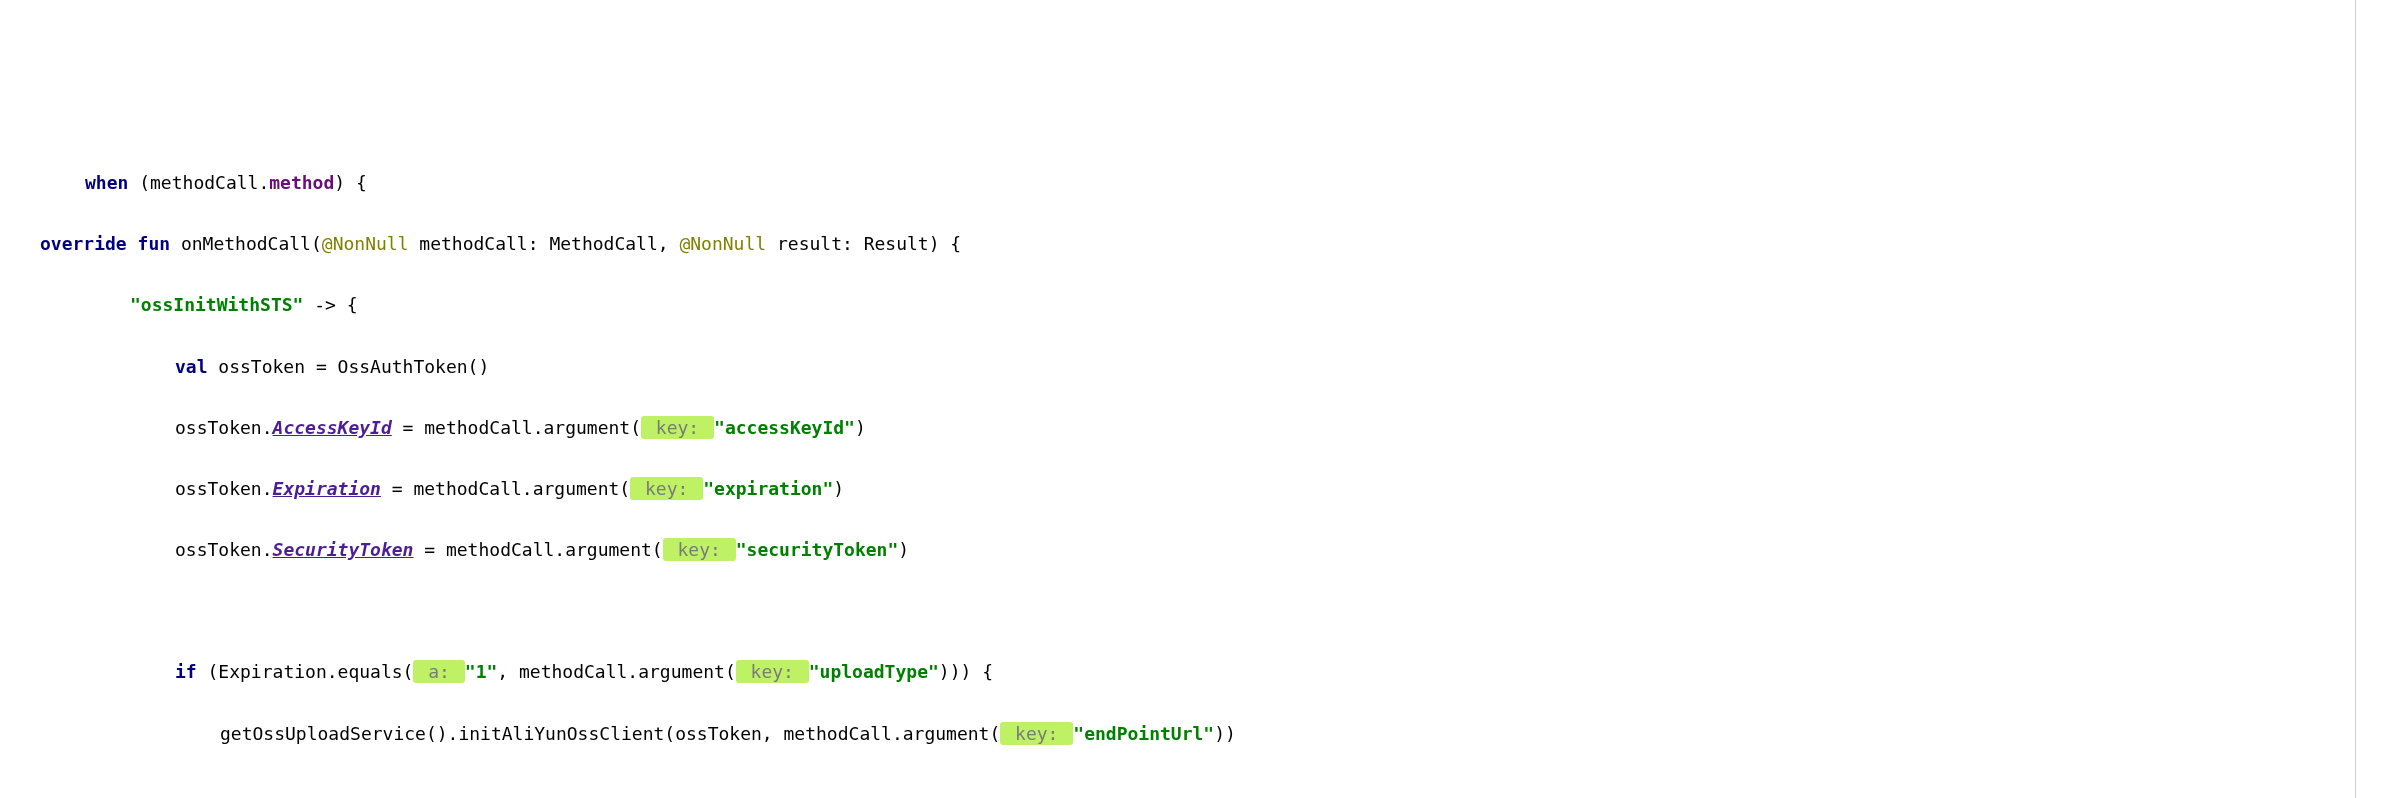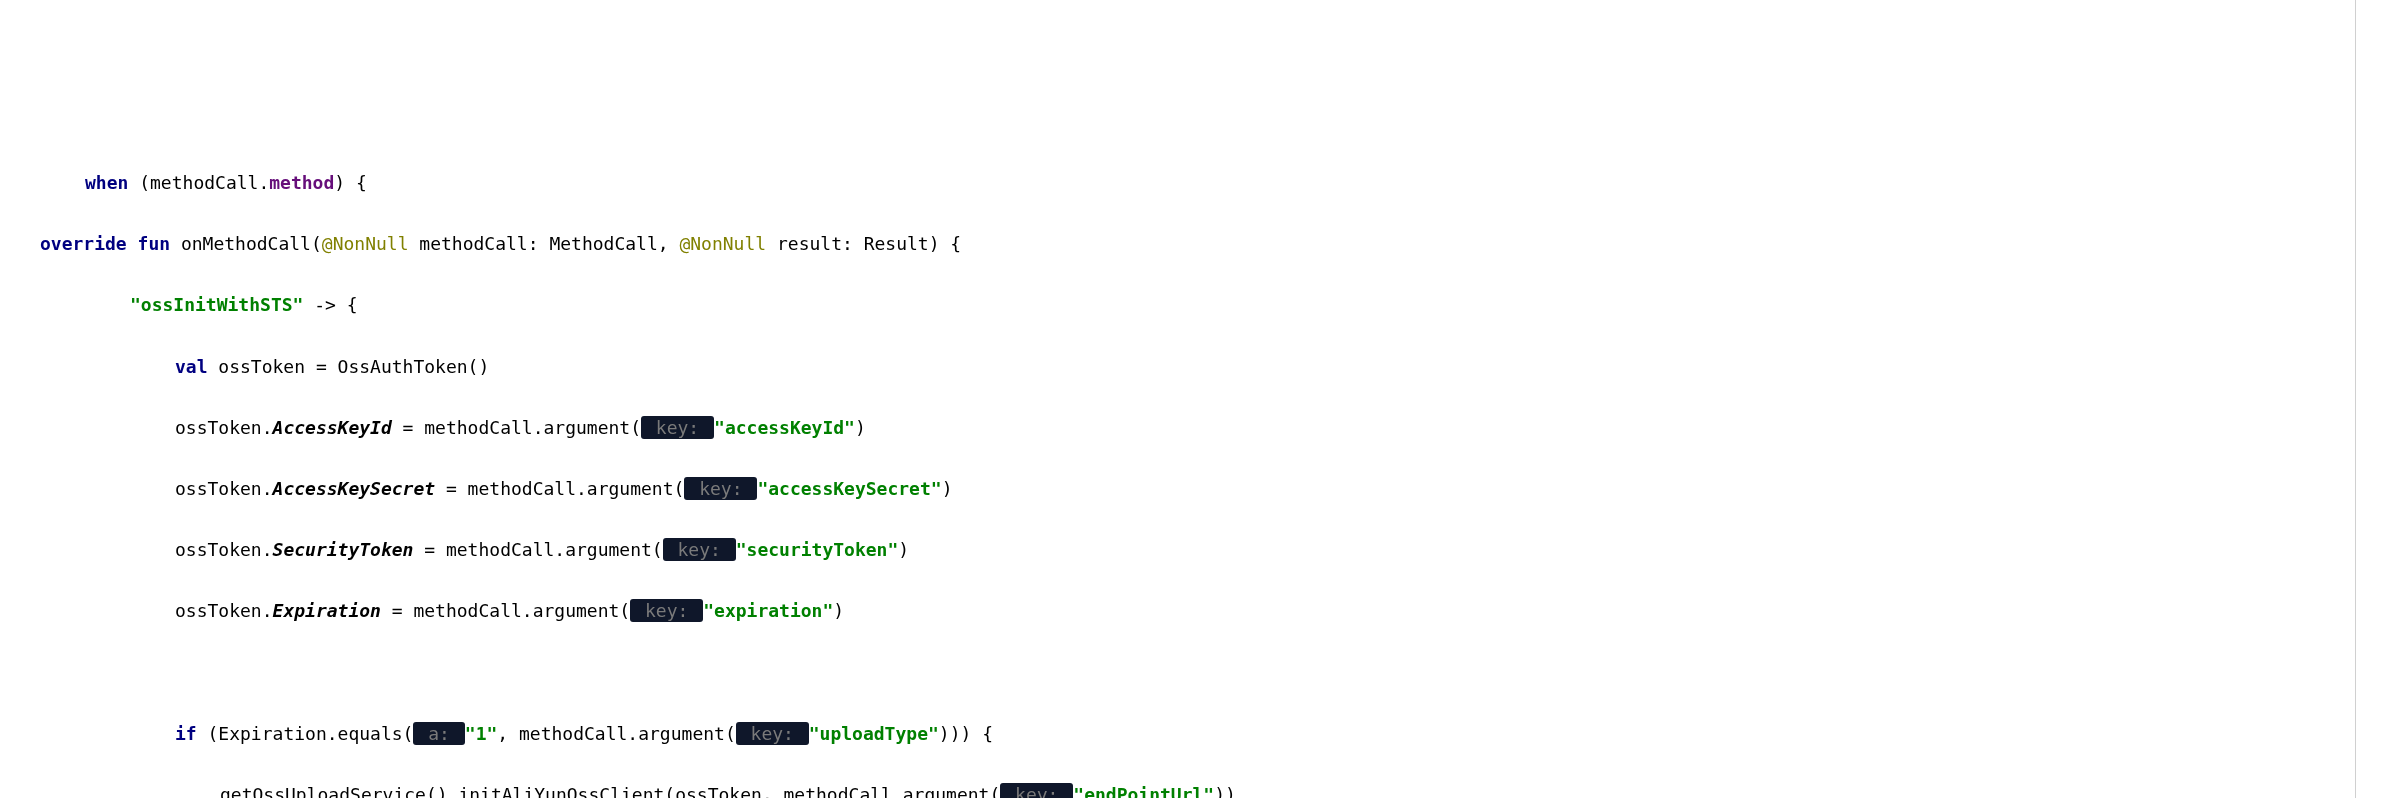--- a/index.html
+++ b/index.html
@@ -24,24 +24,24 @@
       position: absolute;
       right: 50px;
       top: 0;
       bottom: 0;
       width: 1px;
       background: #d0d0d0;
     }
     .kw { color: #000080; font-weight: bold; }
     .anno { color: #808000; }
     .str { color: #008000; font-weight: bold; }
-    .prop { color: #000000; font-weight: bold; font-style: italic; }
+    .prop { color: #4c1d95; font-weight: bold; font-style: italic; text-decoration: underline; }
     .method-prop { color: #660e7a; font-weight: bold; }
     .hint {
-      background: #0f172a;
+      background: #bef264;
       color: #7a7a7a;
       padding: 1px 4px;
       border-radius: 3px;
       font-style: normal;
     }
     .indent0 { padding-left: 20px; }
     .indent1 { padding-left: 65px; }
     .indent2 { padding-left: 110px; }
     .indent3 { padding-left: 155px; }
     .indent4 { padding-left: 200px; }
@@ -52,23 +52,22 @@
 <body>
 
 
 
 <div class="code-container">
 <span class="line indent1"><span class="kw">when</span><span> (methodCall.</span><span class="method-prop">method</span><span>) {</span></span>
 <span class="line indent0"><span class="kw">override</span> <span class="kw">fun</span> <span>onMethodCall</span>(<span class="anno">@NonNull</span><span> methodCall: MethodCall, </span><span class="anno">@NonNull</span><span> result: Result) {</span></span>
 <span class="line indent2"><span class="str">"ossInitWithSTS"</span><span> -&gt; {</span></span>
 <span class="line indent3"><span class="kw">val</span><span> ossToken = OssAuthToken()</span></span>
 <span class="line indent3"><span>ossToken.</span><span class="prop">AccessKeyId</span><span> = methodCall.argument(</span><span class="hint"> key: </span><span class="str">"accessKeyId"</span><span>)</span></span>
-<span class="line indent3"><span>ossToken.</span><span class="prop">AccessKeySecret</span><span> = methodCall.argument(</span><span class="hint"> key: </span><span class="str">"accessKeySecret"</span><span>)</span></span>
+<span class="line indent3"><span>ossToken.</span><span class="prop">Expiration</span><span> = methodCall.argument(</span><span class="hint"> key: </span><span class="str">"expiration"</span><span>)</span></span>
 <span class="line indent3"><span>ossToken.</span><span class="prop">SecurityToken</span><span> = methodCall.argument(</span><span class="hint"> key: </span><span class="str">"securityToken"</span><span>)</span></span>
-<span class="line indent3"><span>ossToken.</span><span class="prop">Expiration</span><span> = methodCall.argument(</span><span class="hint"> key: </span><span class="str">"expiration"</span><span>)</span></span>
 <span class="line empty"></span>
 <span class="line indent3"><span class="kw">if</span><span> (Expiration.equals(</span><span class="hint"> a: </span><span class="str">"1"</span><span>, methodCall.argument(</span><span class="hint"> key: </span><span class="str">"uploadType"</span><span>))) {</span></span>
 <span class="line indent4"><span>getOssUploadService().initAliYunOssClient(ossToken, methodCall.argument(</span><span class="hint"> key: </span><span class="str">"endPointUrl"</span><span>))</span></span>
 
 
 
 
 
 
 </div>

